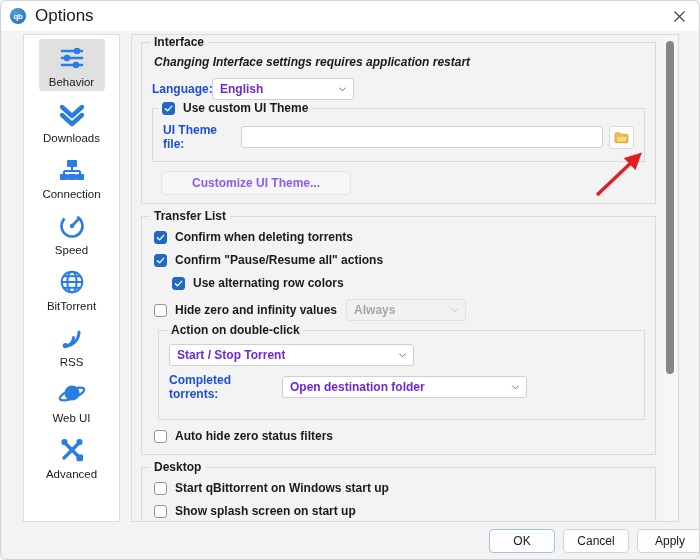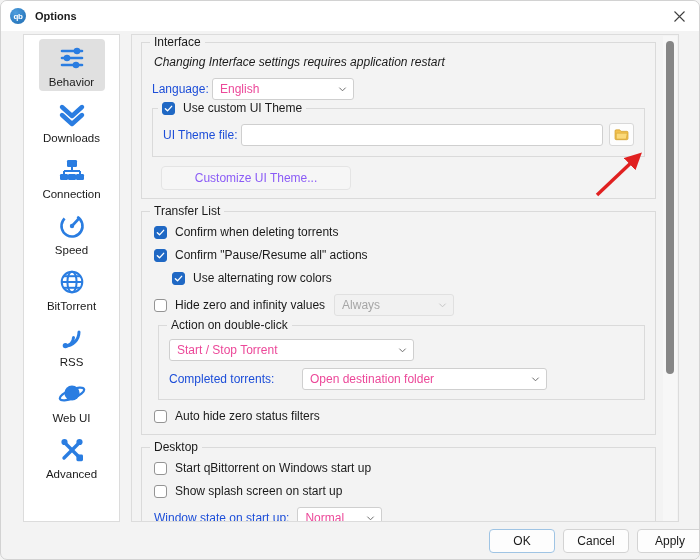--- a/index.html
+++ b/index.html
@@ -31,21 +31,21 @@
   }
   #app-logo {
     width: 16px; height: 16px; margin-left: 9px;
     border-radius: 50%;
     background: radial-gradient(circle at 35% 30%, #4e9ede 0%, #2f7fc4 60%, #2a6fae 100%);
     color: #fff; font-size: 8px; font-weight: bold;
     display: flex; align-items: center; justify-content: center;
     letter-spacing: -0.4px;
   }
   #title-text {
-    margin-left: 9px; font-size: 11px; color: #1a1a1a; font-weight: bold;
+    margin-left: 9px; font-size: 17px; color: #1a1a1a;
   }
   #close-btn {
     position: absolute; right: 0; top: 0;
     width: 44px; height: 30px;
     display: flex; align-items: center; justify-content: center;
     color: #333; font-size: 14px; line-height: 1;
   }
   #close-btn svg { display: block; }
 
   
@@ -110,20 +110,21 @@
     background: #868686;
     border-radius: 4px;
   }
 
   
   .group {
     position: relative;
     border: 1px solid #dadada;
     margin: 0 0 12px 0;
     padding: 12px 10px 10px 10px;
+    font-weight: bold;
   }
   .group > .glabel {
     position: absolute; top: -8px; left: 8px;
     background: #f3f3f3;
     padding: 0 4px;
     font-size: 12px; color: #1a1a1a;
   }
 
   .note {
     font-style: italic; font-size: 12px; color: #1a1a1a;
@@ -136,21 +137,21 @@
 
   
   .combo {
     position: relative;
     height: 22px;
     background: #ffffff;
     border: 1px solid #cfcfcf;
     border-radius: 3px;
     display: flex; align-items: center;
     padding: 0 20px 0 7px;
-    font-size: 12px; color: #ec4899;
+    font-size: 12px; color: #6d28d9;
   }
   .combo .cval { white-space: nowrap; overflow: hidden; }
   .combo .carrow {
     position: absolute; right: 6px; top: 50%;
     transform: translateY(-50%);
     width: 9px; height: 9px;
   }
   .combo.disabled {
     background: #f1f1f1; border-color: #e0e0e0; color: #a6a6a6;
   }
@@ -474,21 +475,21 @@
 
             <div class="row" style="margin-bottom:7px;">
               <div class="combo" style="width:245px;">
                 <span class="cval">Start / Stop Torrent</span>
                 <svg class="carrow" viewBox="0 0 10 10">
                   <polyline points="1.5,3.5 5,7 8.5,3.5" fill="none" stroke="#6b6b6b" stroke-width="1.1"></polyline>
                 </svg>
               </div>
             </div>
 
-            <div class="row" style="margin-bottom:2px;gap:20px;">
+            <div class="row" style="margin-bottom:11px;">
               <div class="lbl" style="width:113px;">Completed torrents:</div>
               <div class="combo" style="width:245px;">
                 <span class="cval">Open destination folder</span>
                 <svg class="carrow" viewBox="0 0 10 10">
                   <polyline points="1.5,3.5 5,7 8.5,3.5" fill="none" stroke="#6b6b6b" stroke-width="1.1"></polyline>
                 </svg>
               </div>
             </div>
           </div>
 

